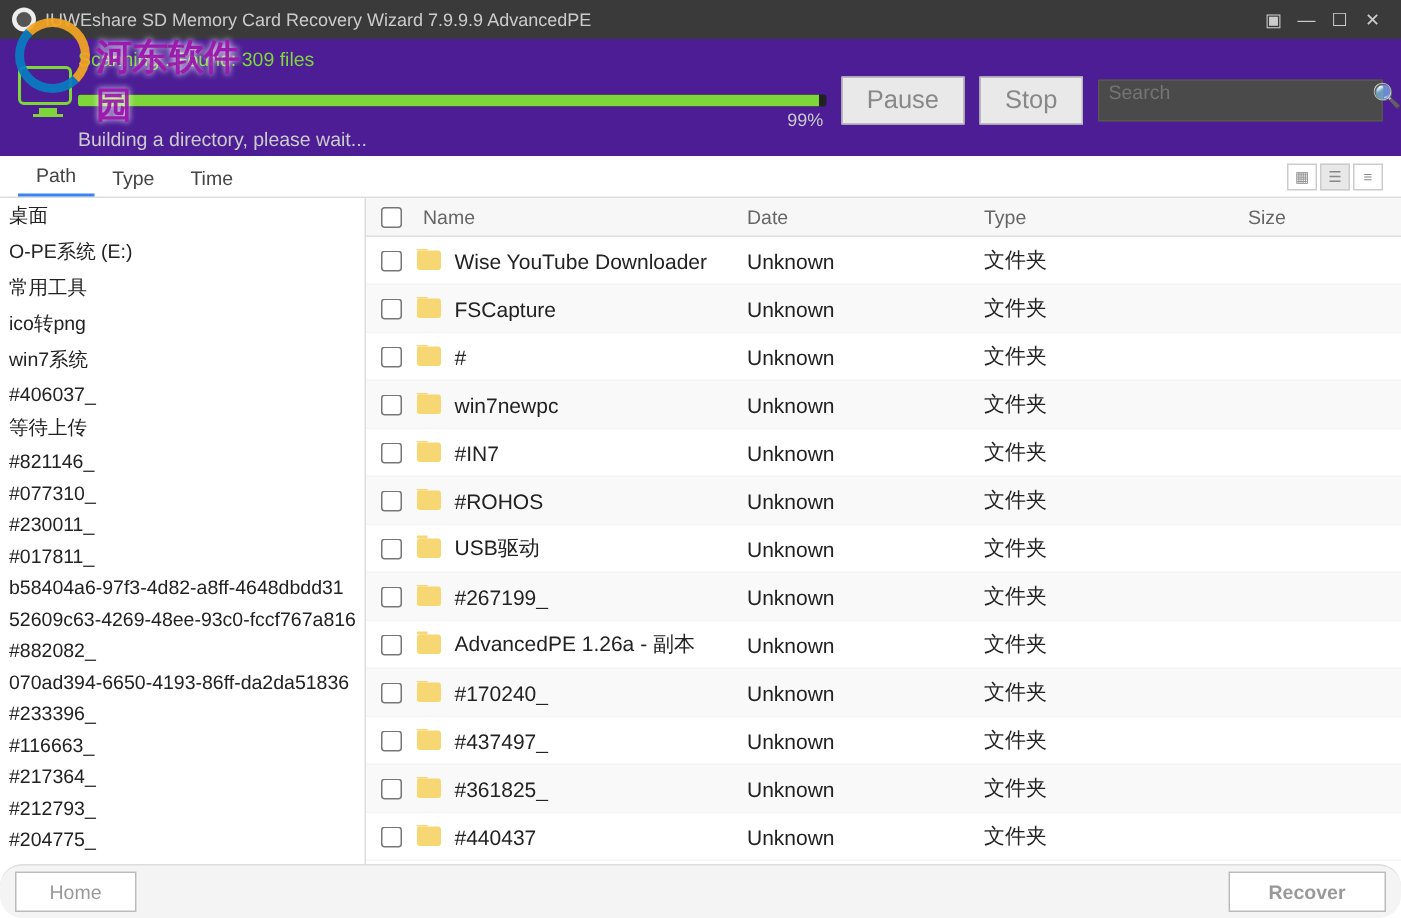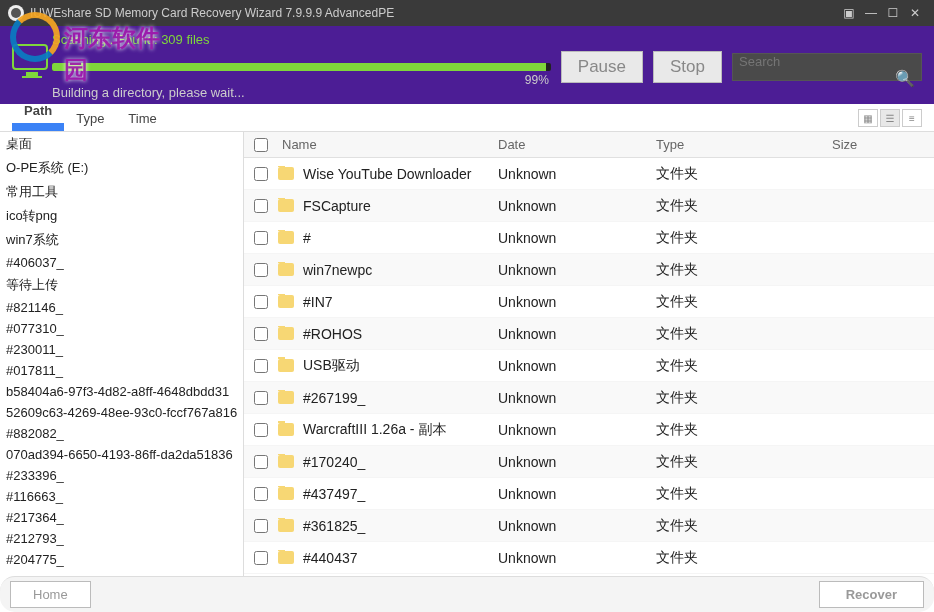--- a/index.html
+++ b/index.html
@@ -23,29 +23,29 @@
 .header .monitor-icon .screen { width: 36px; height: 26px; border: 2px solid #7fd63b; border-radius: 4px; }
 .header .monitor-icon .stand { width: 12px; height: 4px; background: #7fd63b; margin: 2px auto 0; }
 .header .monitor-icon .base { width: 20px; height: 2px; background: #7fd63b; margin: 0 auto; }
 .scan-line { color: #7fd63b; font-size: 13px; margin-bottom: 4px; }
 .progress-row { display: flex; align-items: center; gap: 10px; }
 .progress-wrap { flex: 1; position: relative; }
 .progress-bar { height: 8px; background: #222; border-radius: 2px; overflow: hidden; }
 .progress-fill { height: 100%; width: 99%; background: #7fd63b; }
 .progress-pct { position: absolute; right: 2px; top: 10px; color: #ccc; font-size: 12px; }
 .btn-hdr { padding: 5px 16px; background: #e9e9e9; border: 1px solid #bbb; color: #888; font-size: 17px; cursor: pointer; }
-.search-box { width: 190px; height: 28px; background: #4a4a4a; border: 1px solid #555; display: flex; align-items: flex-end; padding: 0 6px; flex-direction: column; }
+.search-box { width: 190px; height: 28px; background: #4a4a4a; border: 1px solid #555; display: flex; align-items: flex-start; padding: 0 6px; }
 .search-box input { flex: 1; background: transparent; border: none; color: #ccc; font-size: 13px; outline: none; }
 .search-box .srch-icon { color: #888; }
 .status-line { color: #ccc; font-size: 13px; margin-top: 2px; }
 
 
 .tabrow { height: 28px; background: #fff; display: flex; align-items: flex-end; padding: 0 12px; border-bottom: 1px solid #ddd; }
 .tab { padding: 5px 12px; font-size: 13px; color: #444; cursor: pointer; }
-.tab.active { font-weight: bold; border-bottom: 8px solid #3b82f6; margin-top: 13px; }
+.tab.active { font-weight: normal; border-bottom: 2px solid #3b82f6; margin-top: 13px; }
 .view-icons { margin-left: auto; display: flex; gap: 2px; padding-bottom: 4px; }
 .view-btn { width: 20px; height: 18px; border: 1px solid #ccc; background: #fff; cursor: pointer; display: flex; align-items: center; justify-content: center; font-size: 10px; color: #888; }
 .view-btn.on { background: #e8e8e8; }
 
 
 .main { display: flex; height: 444px; }
 .tree { width: 244px; border-right: 1px solid #ddd; overflow: hidden; font-size: 13px; color: #222; }
 .tree-item { padding: 3px 6px; white-space: nowrap; overflow: hidden; cursor: pointer; }
 
 .table-area { flex: 1; overflow: hidden; }
@@ -258,21 +258,21 @@
           <div class="td-date">Unknown</div>
           <div class="td-type">文件夹</div>
           <div class="td-size"></div>
         </div>
         <div class="trow">
           <div class="td-chk">
             <input type="checkbox" style="">
           </div>
           <div class="td-name">
             <span class="folder-ico"></span>
-            <span>WarcraftIII 1.26a - 副本</span>
+            <span>AdvancedPE 1.26a - 副本</span>
           </div>
           <div class="td-date">Unknown</div>
           <div class="td-type">文件夹</div>
           <div class="td-size"></div>
         </div>
         <div class="trow">
           <div class="td-chk">
             <input type="checkbox" style="">
           </div>
           <div class="td-name">

